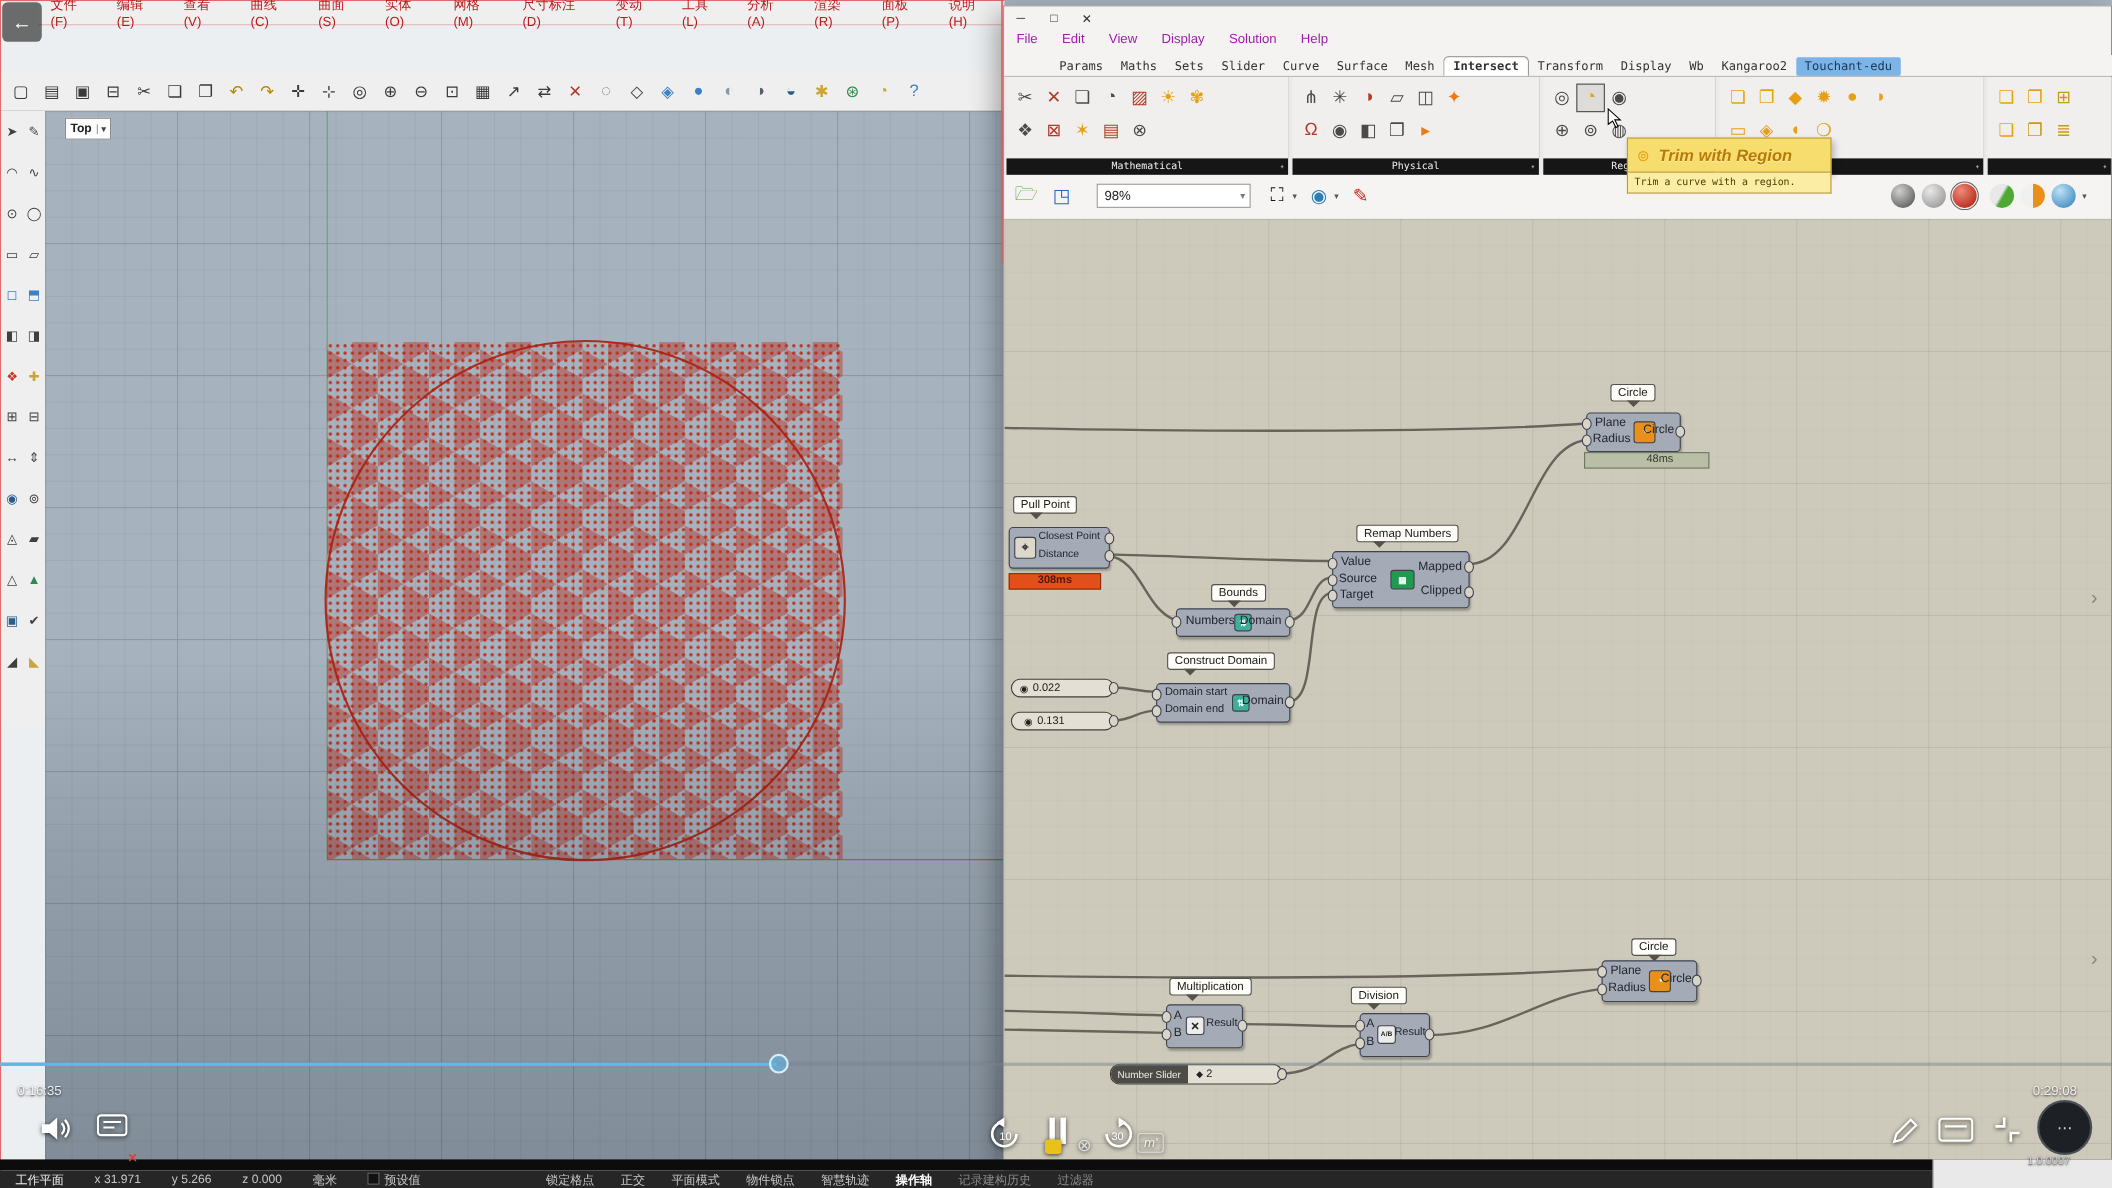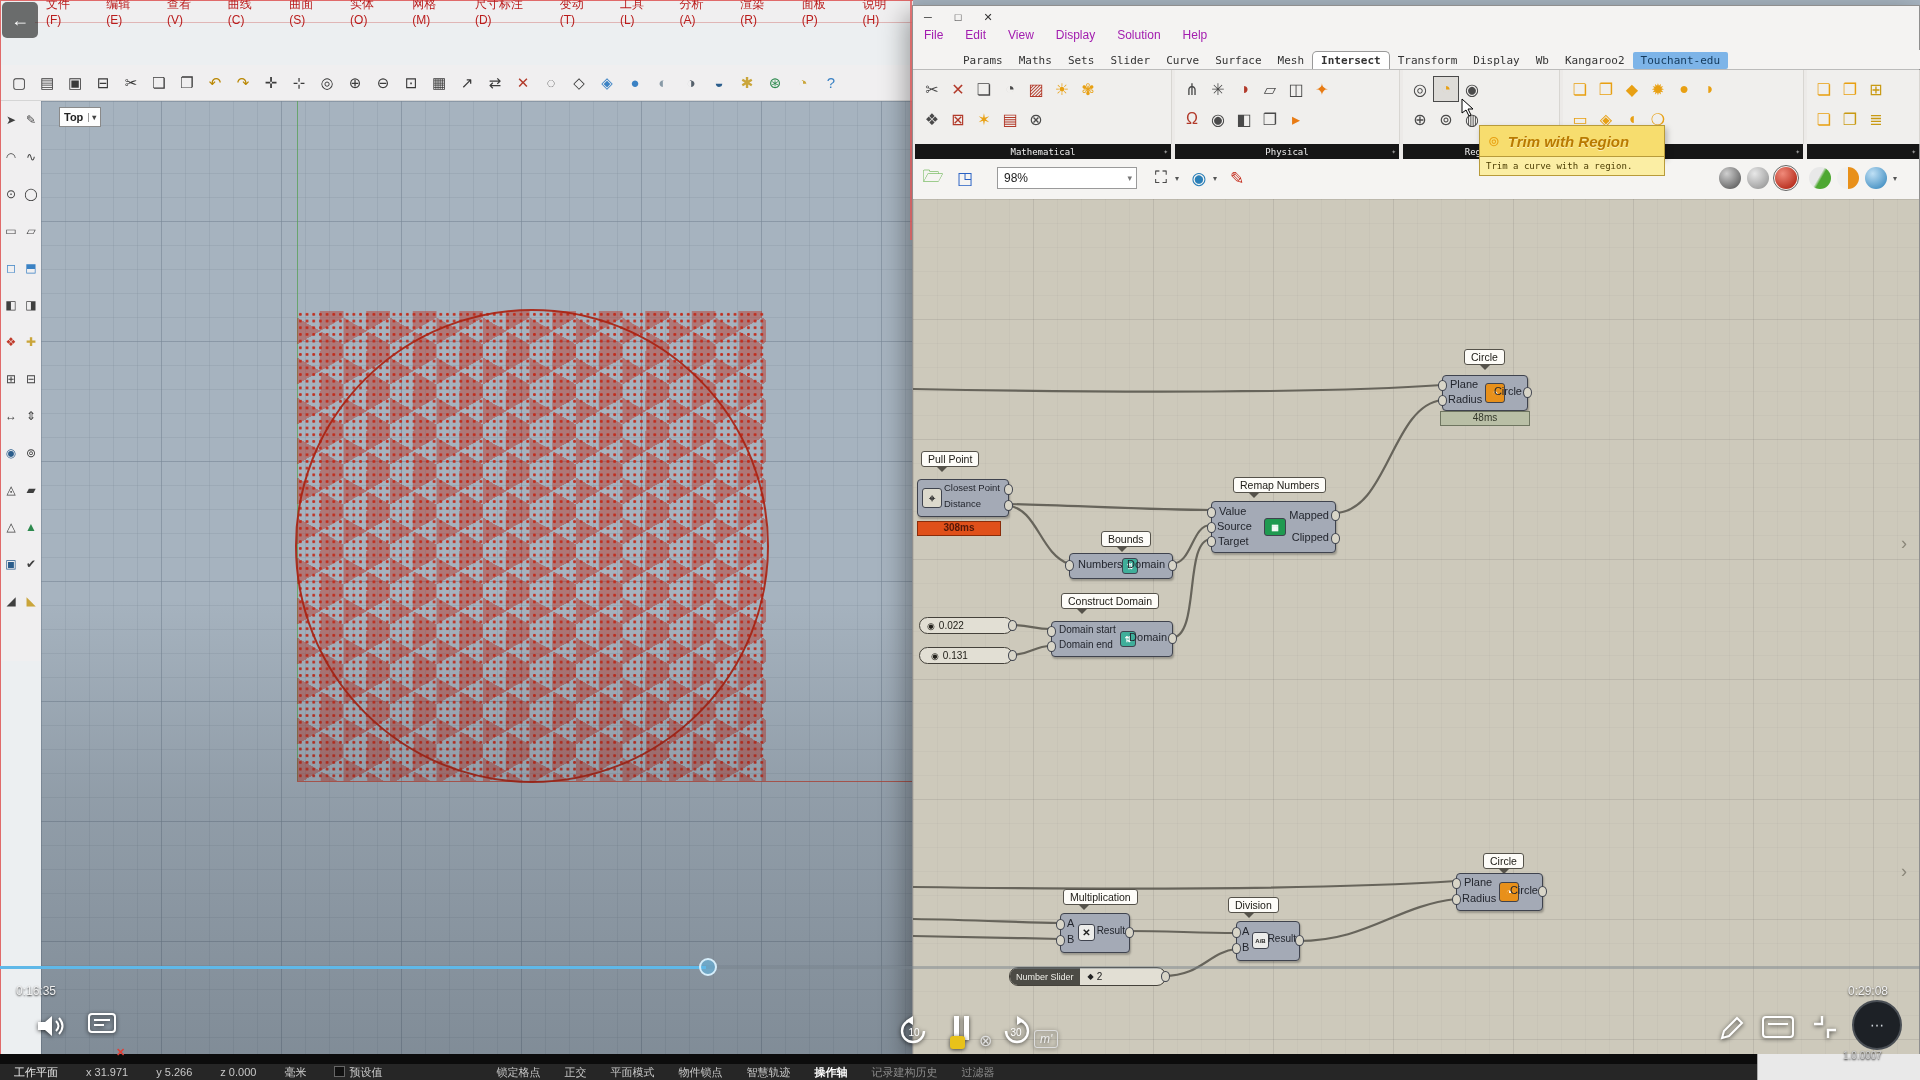--- a/index.html
+++ b/index.html
@@ -405,21 +405,21 @@
       <div class="balloon" style="left:551px;top:150px;">Circle</div>
       <div class="node" style="left:529px;top:176px;width:84px;height:34px;">
         <span class="plbl" style="left:7px;top:2px;">Plane</span>
         <span class="plbl" style="left:5px;top:17px;">Radius</span>
         <span class="nicon" style="left:42px;top:7px;width:18px;height:18px;background:#e8901a;color:#fff;font-size:11px;">◔</span>
         <span class="plbl" style="right:5px;top:9px;">Circle</span>
         <span class="nub" style="left:-5px;top:4px;"></span>
         <span class="nub" style="left:-5px;top:19px;"></span>
         <span class="nub" style="right:-5px;top:11px;"></span>
       </div>
-      <div class="badge-g" style="left:527px;top:212px;width:88px;height:13px;">48ms</div>
+      <div class="badge-g" style="left:527px;top:212px;width:88px;height:13px;padding-left:24px;">48ms</div>
 
       <div class="balloon" style="left:8px;top:252px;">Pull Point</div>
       <div class="node" style="left:4px;top:280px;width:90px;height:36px;">
         <span class="nicon" style="left:4px;top:8px;width:18px;height:18px;background:#dcd9cc;color:#333;font-size:11px;">⌖</span>
         <span class="plbl" style="left:26px;top:2px;font-size:9.5px;">Closest Point</span>
         <span class="plbl" style="left:26px;top:18px;font-size:9.5px;">Distance</span>
         <span class="nub" style="right:-5px;top:4px;"></span>
         <span class="nub" style="right:-5px;top:20px;"></span>
       </div>
       <div class="badge-o" style="left:4px;top:322px;width:82px;height:13px;">308ms</div>

